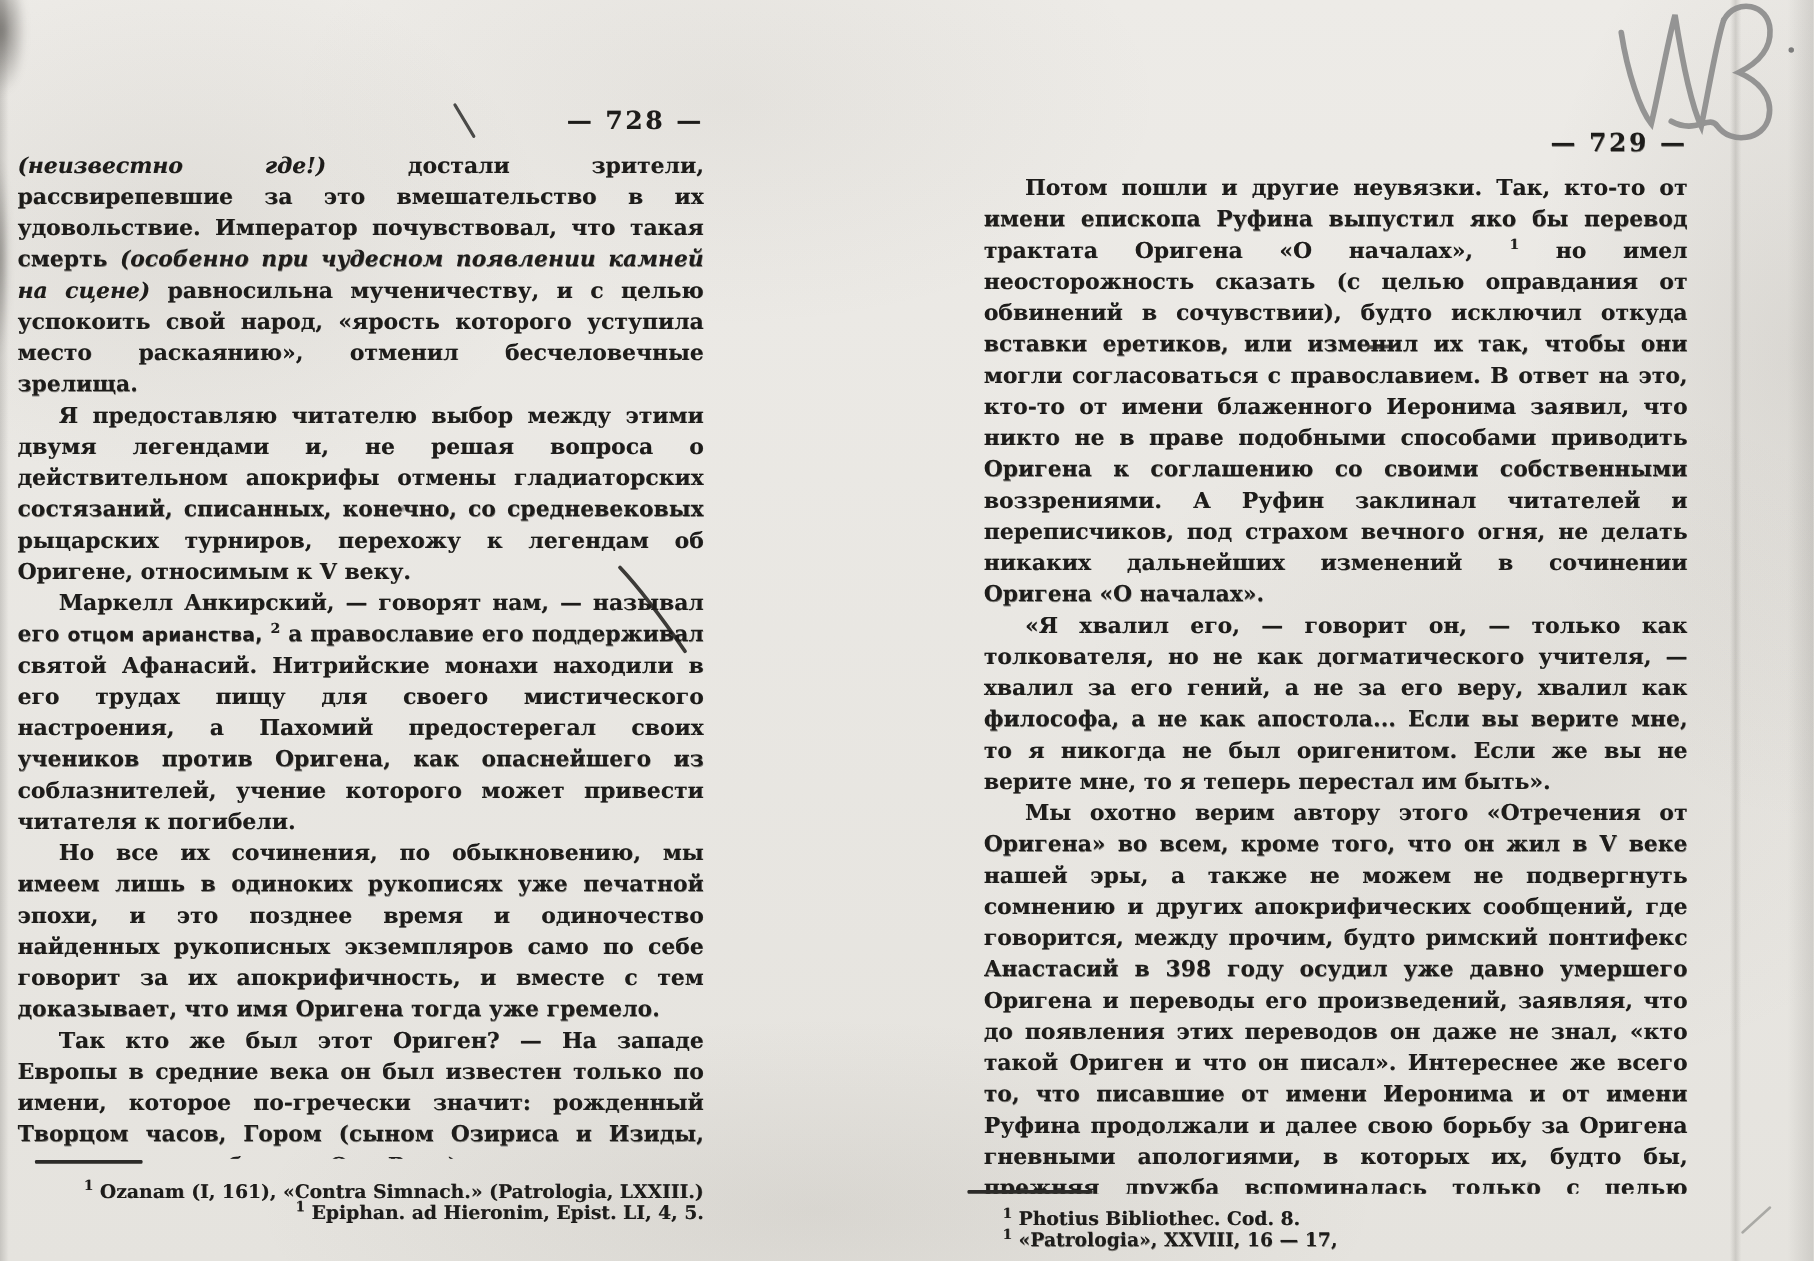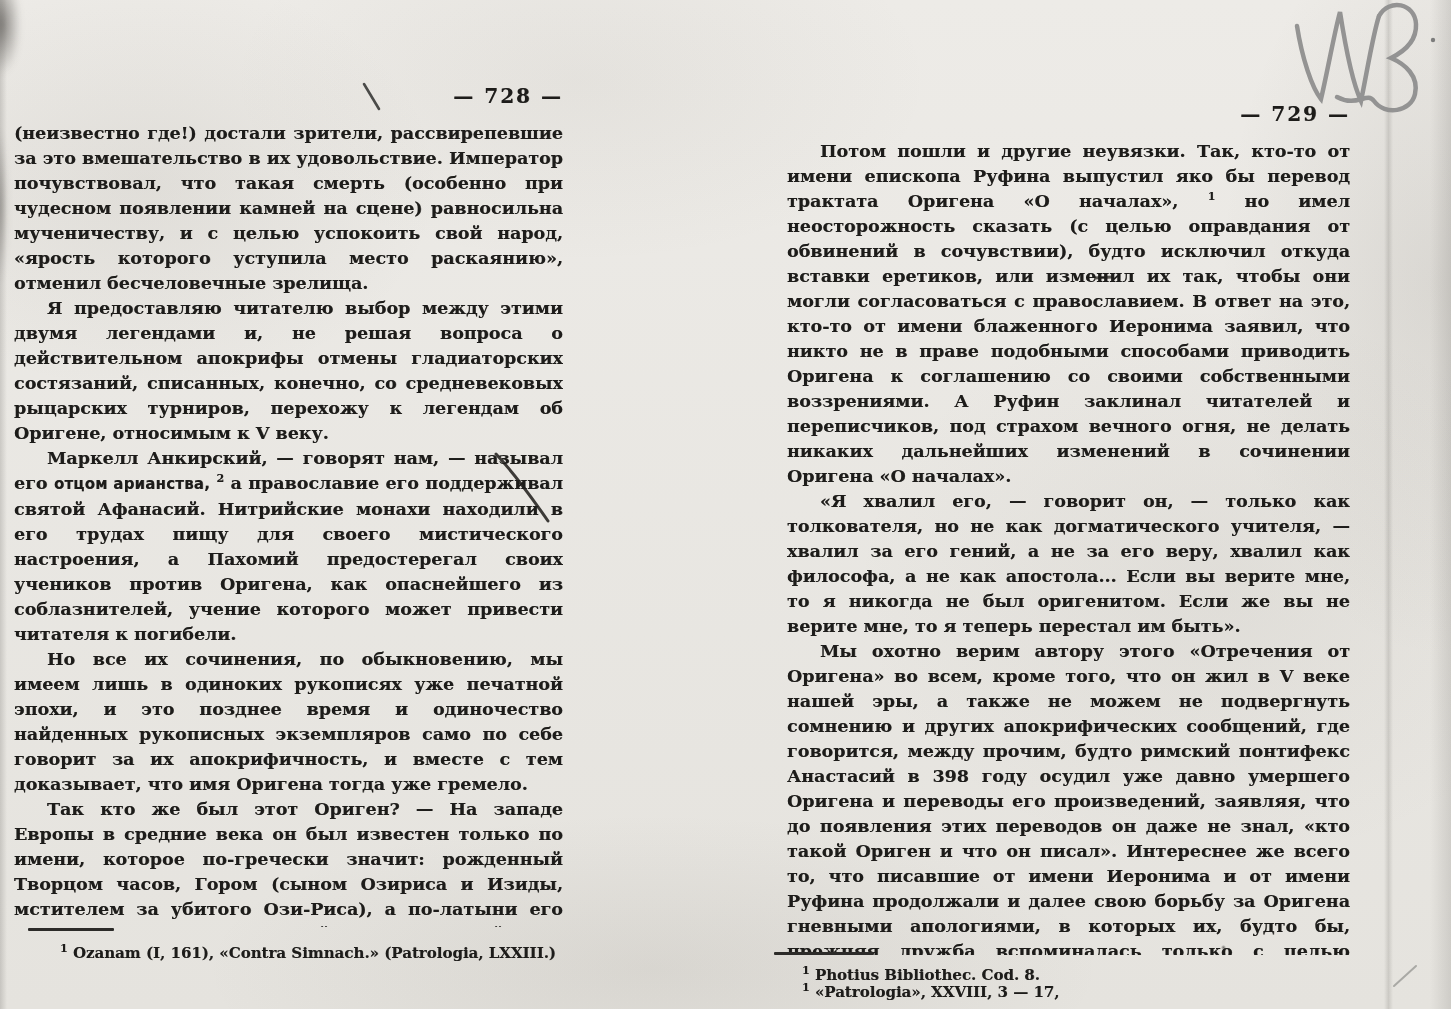--- a/index.html
+++ b/index.html
@@ -22,21 +22,21 @@
     text-align:right;font-weight:700;font-size:20px;letter-spacing:2px;
     margin-bottom:13px;
   }
   .body-text{
     text-align:justify;font-size:17.5px;line-height:25px;font-weight:700;
     overflow:hidden;
   }
   .body-text,.pagenum,.fnotes{text-shadow:.3px .3px .5px rgba(30,28,24,.5);}
   .para{margin:0;}
   .ind{text-indent:33px;}
-  .it{}
+  .it{font-style:italic;}
   .bd{font-family:"DejaVu Sans","Liberation Sans",sans-serif;font-weight:700;font-size:15px;letter-spacing:.2px;}
   sup{font-size:11px;line-height:0;font-weight:700;}
   .footblock{position:absolute;font-weight:700;}
   .fn-rule{height:2.5px;background:#2c2b29;border-radius:1px;}
   .fnotes{font-size:15px;line-height:17px;}
   .fnote{padding-left:46px;margin:0;white-space:nowrap;}
   
   .mark{position:absolute;}
   .edge-left{left:0;top:0;width:7px;height:100%;background:linear-gradient(90deg,rgba(40,38,34,.16),transparent);}
   .smudge-tl{left:-7px;top:-10px;width:28px;height:86px;background:radial-gradient(ellipse at 30% 40%,rgba(45,42,38,.55),transparent 70%);filter:blur(3px);}
@@ -84,36 +84,37 @@
   <section class="page" style="left:14px;top:84px;width:549px;">
     <div class="pagenum">— 728 —</div>
     <div class="body-text" style="height:806px;">
         <p class="para"><span class="it">(неизвестно где!)</span><span> достали зрители, рассвирепевшие за это вмешательство в их удовольствие. Император почувствовал, что такая смерть </span><span class="it">(особенно при чудесном появлении камней на сцене)</span><span> равносильна мученичеству, и с целью успокоить свой народ, «ярость которого уступила место раскаянию», отменил бесчеловечные зрелища.</span></p>
         <p class="para ind"><span>Я предоставляю читателю выбор между этими двумя легендами и, не решая вопроса о действительном апокрифы отмены гладиаторских состязаний, списанных, конечно, со средневековых рыцарских турниров, перехожу к легендам об Оригене, относимым к V веку.</span></p>
         <p class="para ind"><span>Маркелл Анкирский, — говорят нам, — называл его </span><span class="bd">отцом арианства,</span><span> </span><sup>2</sup><span> а православие его поддерживал святой Афанасий. Нитрийские монахи находили в его трудах пищу для своего мистического настроения, а Пахомий предостерегал своих учеников против Оригена, как опаснейшего из соблазнителей, учение которого может привести читателя к погибели.</span></p>
         <p class="para ind"><span>Но все их сочинения, по обыкновению, мы имеем лишь в одиноких рукописях уже печатной эпохи, и это позднее время и одиночество найденных рукописных экземпляров само по себе говорит за их апокрифичность, и вместе с тем доказывает, что имя Оригена тогда уже гремело.</span></p>
         <p class="para ind"><span>Так кто же был этот Ориген? — На западе Европы в средние века он был известен только по имени, которое по-гречески значит: рожденный Творцом часов, Гором (сыном Озириса и Изиды, мстителем за убитого Ози-Риса), а по-латыни его имя зна́чит Первоначальный, Оригинальный (или созвучно с этим), что уже одно могло вызывать на апокрифы, прикрывающиеся таким псевдонимом (не говорю уже о Маркелле Анкирском, повидимому разлагавшим это имя на аріе-ген, т. е. родоначальник аріан).</span></p>
       </div>
   </section>
-  <div class="footblock" style="left:14px;top:924px;width:549px;">
+  <div class="footblock" style="left:14px;top:924px;width:549px;text-align:right;">
     <div class="fn-rule" style="margin-left:14px;width:86px;margin-top:4px;"></div>
     <div class="fnotes" style="margin-top:14px;">
         <div class="fnote"><sup>1</sup><span> Ozanam (I, 161), «Contra Simnach.» (Patrologia, LXXIII.)</span></div>
+        <div class="fnote"><sup>1</sup><span> Epiphan. ad Hieronim, Epist. LI, 4, 5.</span></div>
       </div>
   </div>
 
   <section class="page" style="left:787px;top:102px;width:563px;">
     <div class="pagenum">— 729 —</div>
     <div class="body-text" style="height:816px;">
         <p class="para ind"><span>Потом пошли и другие неувязки. Так, кто-то от имени епископа Руфина выпустил яко бы перевод трактата Оригена «О началах», </span><sup>1</sup><span> но имел неосторожность сказать (с целью оправдания от обвинений в сочувствии), будто исключил откуда вставки еретиков, или изменил их так, чтобы они могли согласоваться с православием. В ответ на это, кто-то от имени блаженного Иеронима заявил, что никто не в праве подобными способами приводить Оригена к соглашению со своими собственными воззрениями. А Руфин заклинал читателей и переписчиков, под страхом вечного огня, не делать никаких дальнейших изменений в сочинении Оригена «О началах».</span></p>
         <p class="para ind"><span>«Я хвалил его, — говорит он, — только как толкователя, но не как догматического учителя, — хвалил за его гений, а не за его веру, хвалил как философа, а не как апостола... Если вы верите мне, то я никогда не был оригенитом. Если же вы не верите мне, то я теперь перестал им быть».</span></p>
         <p class="para ind"><span>Мы охотно верим автору этого «Отречения от Оригена» во всем, кроме того, что он жил в V веке нашей эры, а также не можем не подвергнуть сомнению и других апокрифических сообщений, где говорится, между прочим, будто римский понтифекс Анастасий в 398 году осудил уже давно умершего Оригена и переводы его произведений, заявляя, что до появления этих переводов он даже не знал, «кто такой Ориген и что он писал». Интереснее же всего то, что писавшие от имени Иеронима и от имени Руфина продолжали и далее свою борьбу за Оригена гневными апологиями, в которых их, будто бы, прежняя дружба вспоминалась только с целью произнесения укоров друг другу. Писавший от имени Августина был, наконец, так огорчен этим спором, что замолчал, выразив лишь свою скорбь, «по случаю столь непристойного зрелища». Затем писавший от имени Руфина, повидимому, умер, а писавший от имени Иеронима, обрадовавшись, что более никто ему не ответит, назвал его Сруннием (ворчуном), и в своем предисловии к книге пророка Иезекила, выражается о нем такими словами:</span></p>
       </div>
   </section>
   <div class="footblock" style="left:756px;top:948px;width:563px;">
     <div class="fn-rule" style="margin-left:18px;width:100px;margin-top:4px;"></div>
     <div class="fnotes" style="margin-top:12px;">
         <div class="fnote"><sup>1</sup><span> Photius Bibliothec. Cod. 8.</span></div>
-        <div class="fnote"><sup>1</sup><span> «Patrologia», XXVIII, 3 — 17,</span></div>
+        <div class="fnote"><sup>1</sup><span> «Patrologia», XXVIII, 16 — 17,</span></div>
       </div>
   </div>
 
 </div>
 
 </body></html>

